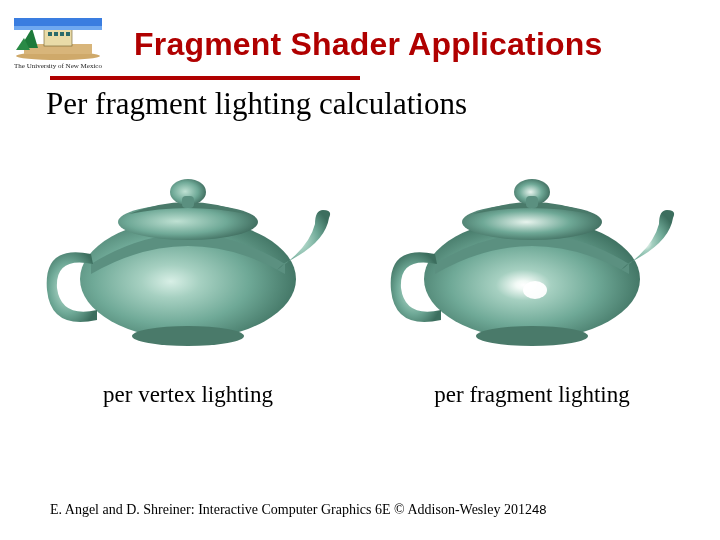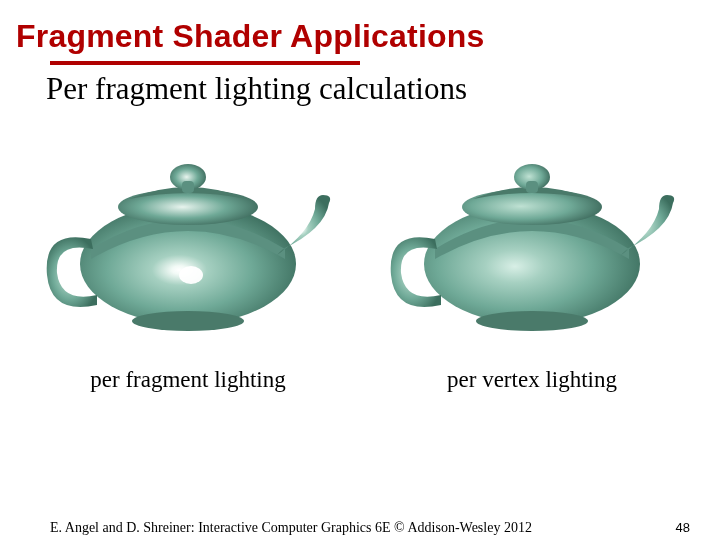--- a/index.html
+++ b/index.html
@@ -27,21 +27,21 @@
     color: #222;
     margin-top: 2px;
     font-family: "Times New Roman", serif;
   }
   .title {
     font-family: Arial, Helvetica, sans-serif;
     font-weight: bold;
     font-size: 32px;
     color: #b00000;
     letter-spacing: 0.2px;
-    margin-left: 8px;
+    margin-left: 26px;
   }
   .red-line {
     height: 4px;
     background: #b00000;
     width: 310px;
     margin: 6px 0 0 50px;
   }
   .subtitle {
     font-size: 31px;
     color: #000;
@@ -62,44 +62,96 @@
     position: relative;
   }
   .caption {
     font-size: 23px;
     color: #000;
     margin-top: 28px;
     font-family: "Times New Roman", serif;
   }
   .footer {
     position: absolute;
-    bottom: 4px;
+    bottom: 22px;
     left: 0;
     width: 100%;
     padding: 0 30px 0 50px;
     display: flex;
-    justify-content: space-between;
+    justify-content: flex-start;
     align-items: baseline;
     font-size: 14px;
     font-family: "Times New Roman", serif;
   }
   .page-num { font-family: Arial, sans-serif; font-size: 13px; }
 </style>
 </head>
 <body>
 
 <div class="header">
+  <div class="logo-box">
+    <svg class="logo-svg" width="88" height="42" viewBox="0 0 88 42">
+      <ellipse cx="44" cy="38" rx="42" ry="4" fill="#cfa96a"></ellipse>
+      <rect x="10" y="26" width="68" height="10" fill="#d8b57a"></rect>
+      <rect x="30" y="10" width="28" height="18" fill="#e9dba8" stroke="#6b5a2a" stroke-width="0.6"></rect>
+      <rect x="34" y="14" width="4" height="4" fill="#2a6a6a"></rect>
+      <rect x="40" y="14" width="4" height="4" fill="#2a6a6a"></rect>
+      <rect x="46" y="14" width="4" height="4" fill="#2a6a6a"></rect>
+      <rect x="52" y="14" width="4" height="4" fill="#2a6a6a"></rect>
+      <path d="M6 30 L18 10 L24 30 Z" fill="#1e7a3a"></path>
+      <path d="M2 32 L10 20 L16 32 Z" fill="#2a8a46"></path>
+      <rect x="0" y="0" width="88" height="8" fill="#3a7de0"></rect>
+      <rect x="0" y="8" width="88" height="4" fill="#6fa8f0"></rect>
+    </svg>
+    <div class="logo-caption">The University of New Mexico</div>
+  </div>
   <div class="title">Fragment Shader Applications</div>
 </div>
 
 <div class="red-line"></div>
 
 <div class="subtitle">Per fragment lighting calculations</div>
 
 <div class="figures">
+
+  <div class="figure">
+    <div class="teapot-wrap">
+      <svg width="310" height="210" viewBox="0 0 310 210">
+        <defs>
+          <radialGradient id="gVertex" cx="42%" cy="52%" r="62%">
+            <stop offset="0%" stop-color="#d8efe6"></stop>
+            <stop offset="22%" stop-color="#a6d0c1"></stop>
+            <stop offset="58%" stop-color="#6fa997"></stop>
+            <stop offset="100%" stop-color="#3c6e5e"></stop>
+          </radialGradient>
+          <radialGradient id="gVertexLid" cx="42%" cy="48%" r="65%">
+            <stop offset="0%" stop-color="#bfe1d3"></stop>
+            <stop offset="55%" stop-color="#6fa997"></stop>
+            <stop offset="100%" stop-color="#355f52"></stop>
+          </radialGradient>
+        </defs>
+
+        <ellipse cx="155" cy="135" rx="108" ry="60" fill="url(#gVertex)"></ellipse>
+        <path d="M58 120 Q155 60 252 120 L252 130 Q155 74 58 130 Z" fill="#5b9080"></path>
+
+        <path d="M250 120 Q292 100 296 74 Q300 66 290 66 Q282 66 282 80 Q276 104 244 126 Z" fill="url(#gVertex)"></path>
+
+        <path d="M58 110 Q10 100 14 146 Q18 186 64 176 L64 166 Q28 174 24 144 Q22 112 60 120 Z" fill="url(#gVertex)"></path>
+
+        <ellipse cx="155" cy="78" rx="70" ry="18" fill="url(#gVertexLid)"></ellipse>
+        <path d="M96 70 Q155 46 214 70 Q155 58 96 70 Z" fill="#4a7a6a"></path>
+
+        <ellipse cx="155" cy="48" rx="18" ry="13" fill="url(#gVertexLid)"></ellipse>
+        <rect x="149" y="52" width="12" height="12" rx="4" fill="#5b9080"></rect>
+
+        <ellipse cx="155" cy="192" rx="56" ry="10" fill="#4a7a6a"></ellipse>
+      </svg>
+    </div>
+    <div class="caption">per vertex lighting</div>
+  </div>
 
   <div class="figure">
     <div class="teapot-wrap">
       <svg width="310" height="210" viewBox="0 0 310 210">
         <defs>
           <radialGradient id="gFrag" cx="46%" cy="55%" r="58%">
             <stop offset="0%" stop-color="#ffffff"></stop>
             <stop offset="6%" stop-color="#f2faf6"></stop>
             <stop offset="22%" stop-color="#a6d0c1"></stop>
             <stop offset="58%" stop-color="#6fa997"></stop>
@@ -126,54 +178,18 @@
 
         <ellipse cx="155" cy="48" rx="18" ry="13" fill="url(#gFragLid)"></ellipse>
         <rect x="149" y="52" width="12" height="12" rx="4" fill="#5b9080"></rect>
 
         <ellipse cx="155" cy="192" rx="56" ry="10" fill="#4a7a6a"></ellipse>
       </svg>
     </div>
     <div class="caption">per fragment lighting</div>
   </div>
 
-  <div class="figure">
-    <div class="teapot-wrap">
-      <svg width="310" height="210" viewBox="0 0 310 210">
-        <defs>
-          <radialGradient id="gVertex" cx="42%" cy="52%" r="62%">
-            <stop offset="0%" stop-color="#d8efe6"></stop>
-            <stop offset="22%" stop-color="#a6d0c1"></stop>
-            <stop offset="58%" stop-color="#6fa997"></stop>
-            <stop offset="100%" stop-color="#3c6e5e"></stop>
-          </radialGradient>
-          <radialGradient id="gVertexLid" cx="42%" cy="48%" r="65%">
-            <stop offset="0%" stop-color="#bfe1d3"></stop>
-            <stop offset="55%" stop-color="#6fa997"></stop>
-            <stop offset="100%" stop-color="#355f52"></stop>
-          </radialGradient>
-        </defs>
-
-        <ellipse cx="155" cy="135" rx="108" ry="60" fill="url(#gVertex)"></ellipse>
-        <path d="M58 120 Q155 60 252 120 L252 130 Q155 74 58 130 Z" fill="#5b9080"></path>
-
-        <path d="M250 120 Q292 100 296 74 Q300 66 290 66 Q282 66 282 80 Q276 104 244 126 Z" fill="url(#gVertex)"></path>
-
-        <path d="M58 110 Q10 100 14 146 Q18 186 64 176 L64 166 Q28 174 24 144 Q22 112 60 120 Z" fill="url(#gVertex)"></path>
-
-        <ellipse cx="155" cy="78" rx="70" ry="18" fill="url(#gVertexLid)"></ellipse>
-        <path d="M96 70 Q155 46 214 70 Q155 58 96 70 Z" fill="#4a7a6a"></path>
-
-        <ellipse cx="155" cy="48" rx="18" ry="13" fill="url(#gVertexLid)"></ellipse>
-        <rect x="149" y="52" width="12" height="12" rx="4" fill="#5b9080"></rect>
-
-        <ellipse cx="155" cy="192" rx="56" ry="10" fill="#4a7a6a"></ellipse>
-      </svg>
-    </div>
-    <div class="caption">per vertex lighting</div>
-  </div>
-
 </div>
 
 <div class="footer">
   <span>E. Angel and D. Shreiner: Interactive Computer Graphics 6E © Addison-Wesley 2012</span>
   <span class="page-num">48</span>
 </div>
 
 </body></html>

